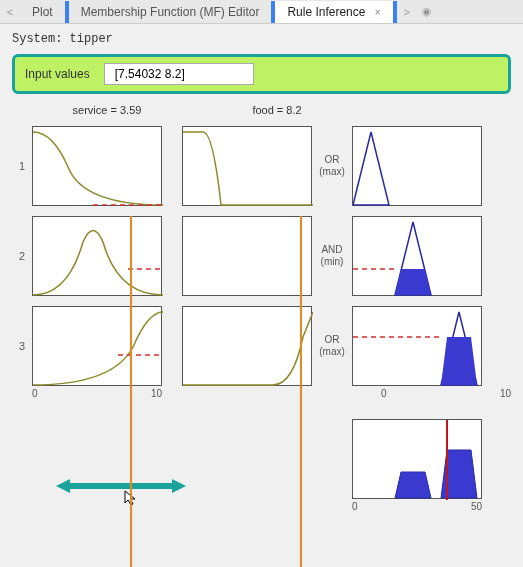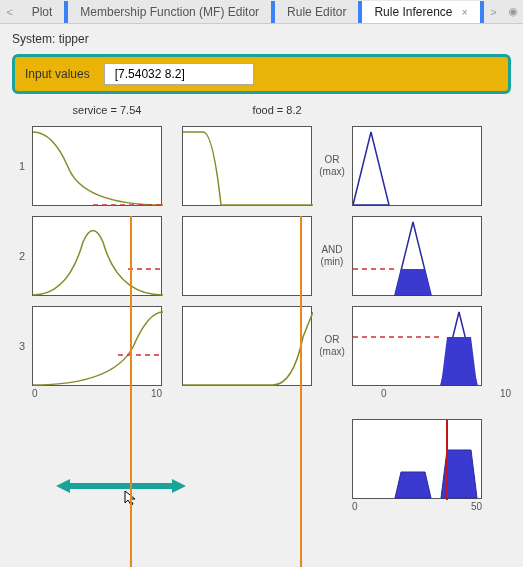--- a/index.html
+++ b/index.html
@@ -34,30 +34,31 @@
     white-space: nowrap;
   }
   .tab.active {
     background: #ffffff;
     color: #222;
   }
   .tab .close { margin-left: 6px; color: #888; font-size: 10px; }
   .system-lbl {
     padding: 8px 12px 4px 12px;
     color: #333;
+    font-family: Liberation Mono, monospace;
   }
   .input-row {
     margin: 4px 12px 10px 12px;
     padding: 6px 10px;
     border: 3px solid #1aa39a;
     border-radius: 6px;
     display: flex;
     align-items: center;
     gap: 14px;
-    background: #eab308;
+    background: #bef264;
   }
   .input-row label { color: #333; }
   .input-row input {
     width: 150px;
     padding: 3px 10px;
     border: 1px solid #aaa;
     font-family: inherit;
     font-size: 12px;
     background: #fff;
   }
@@ -130,21 +131,20 @@
     color: #222;
   }
 </style>
 </head>
 <body>
 
 <div class="tabbar">
   <div class="tab-nav">&lt;</div>
   <div class="tab">Plot</div>
   <div class="tab">Membership Function (MF) Editor</div>
-  <div class="tab">Rule Editor</div>
   <div class="tab active">
     <span>Rule Inference</span>
     <span class="close">×</span>
   </div>
   <div class="tab-nav">&gt;</div>
   <div class="tab-nav">◉</div>
 </div>
 
 <div class="system-lbl">System: tipper</div>
 
@@ -152,21 +152,21 @@
   <label>Input values</label>
   <input type="text" value="[7.54032 8.2]" style="">
 </div>
 
 <div class="grid-wrap">
 
   <div class="vline service"></div>
   <div class="vline food"></div>
 
   <div class="col-hdrs">
-    <div class="col-service">service = 7.54</div>
+    <div class="col-service">service = 3.59</div>
     <div class="col-food">food = 8.2</div>
   </div>
 
   <div class="row">
     <div class="row-num">1</div>
     <div class="plot">
       <svg width="130" height="80" viewBox="0 0 130 80">
         <path d="M0 5 Q20 5 35 40 Q50 78 130 78" stroke="#8a8a2a" stroke-width="1.5" fill="none"></path>
         <line x1="60" y1="78" x2="130" y2="78" stroke="#d03030" stroke-width="1.5" stroke-dasharray="5,4"></line>
       </svg>

